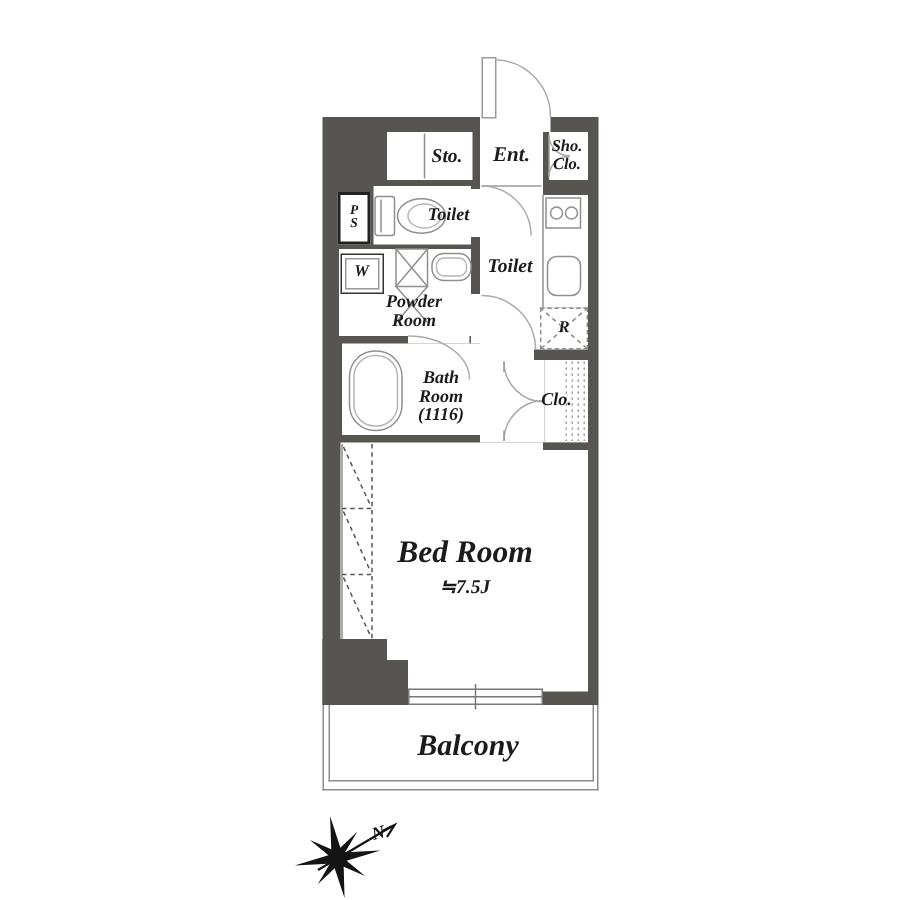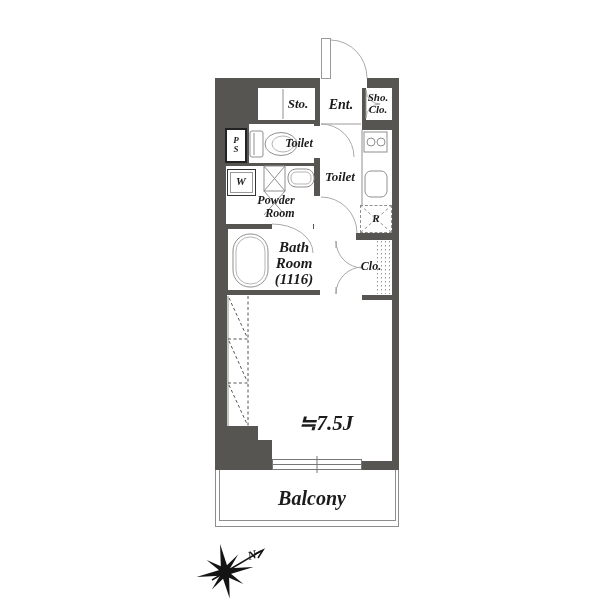--- a/index.html
+++ b/index.html
@@ -146,27 +146,28 @@
     <span style="display:block;">Sho.</span>
     <span style="display:block;">Clo.</span>
   </div>
   <div class="lbl" style="left:236px;top:145px;font-size:9px;z-index:6;">
     <span style="display:block;">P</span>
     <span style="display:block;">S</span>
   </div>
   <div class="lbl" style="left:299px;top:143px;font-size:12px;z-index:6;">Toilet</div>
   <div class="lbl" style="left:241px;top:182px;font-size:11px;z-index:6;">W</div>
   <div class="lbl" style="left:340px;top:177px;font-size:13px;z-index:6;">Toilet</div>
-  <div class="lbl" style="left:276px;top:207px;font-size:12px;z-index:6;text-align:right;">
+  <div class="lbl" style="left:276px;top:207px;font-size:12px;z-index:6;">
     <span style="display:block;">Powder</span>
     <span style="display:block;">Room</span>
   </div>
   <div class="lbl" style="left:376px;top:219px;font-size:11px;z-index:6;">R</div>
-  <div class="lbl" style="left:294px;top:264px;font-size:15px;z-index:6;">
+  <div class="lbl" style="left:294px;top:264px;font-size:12px;z-index:6;">
     <span style="display:block;">Bath</span>
     <span style="display:block;">Room</span>
     <span style="display:block;">(1116)</span>
   </div>
   <div class="lbl" style="left:371px;top:266px;font-size:12px;z-index:6;">Clo.</div>
-  <div class="lbl" style="left:326px;top:391px;font-size:21px;z-index:6;margin-top:32px;">≒7.5J</div>
+  <div class="lbl" style="left:310px;top:368px;font-size:21px;z-index:6;">Bed Room</div>
+  <div class="lbl" style="left:310px;top:391px;font-size:13px;z-index:6;">≒7.5J</div>
   <div class="lbl" style="left:312px;top:498px;font-size:20px;z-index:6;">Balcony</div>
 
 </div>
 
 </body></html>

